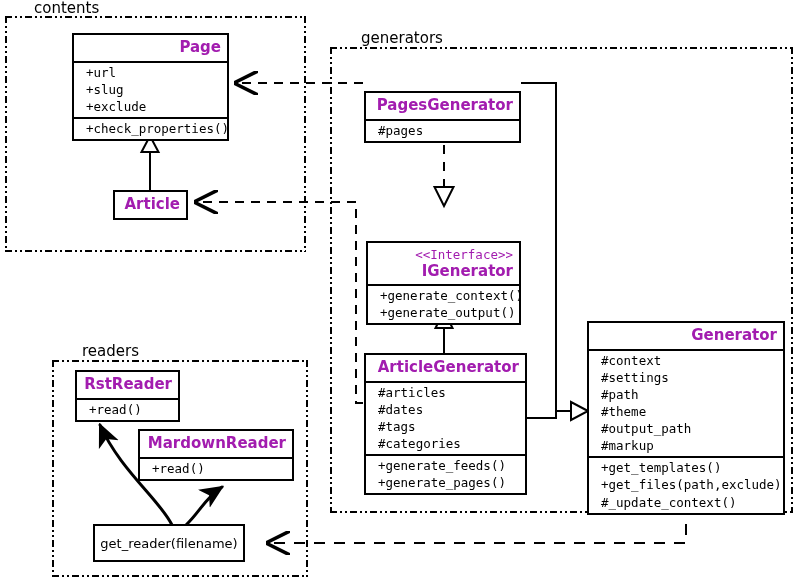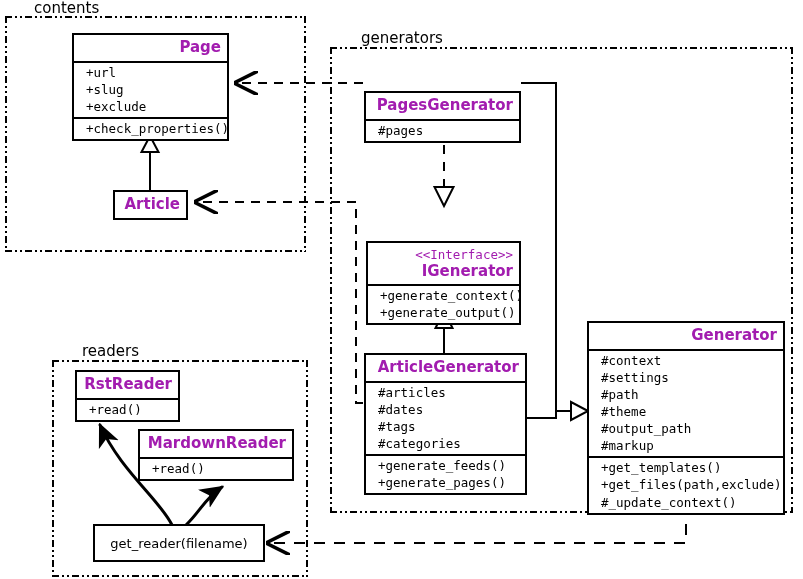--- a/index.html
+++ b/index.html
@@ -280,17 +280,17 @@
     </div>
   </div>
 
   <div class="uml-class" style="left:138px; top:429px; width:156px;">
     <div class="uml-name">MardownReader</div>
     <div class="uml-compartment">
       <div class="uml-member">+read()</div>
     </div>
   </div>
 
-  <div class="plain-box" style="left:93px; top:524px; width:172px; height:38px;">
+  <div class="plain-box" style="left:93px; top:524px; width:152px; height:38px;">
     <span class="plain-box-label">get_reader(filename)</span>
   </div>
 
 </div>
 
 </body></html>

